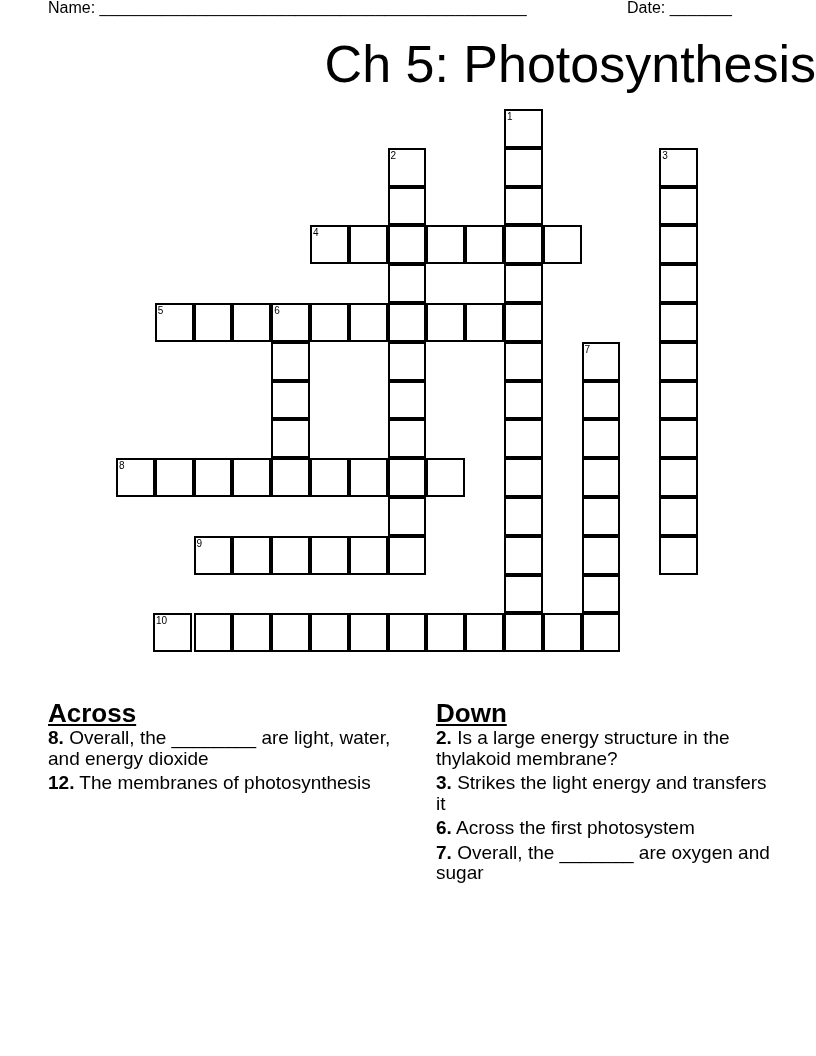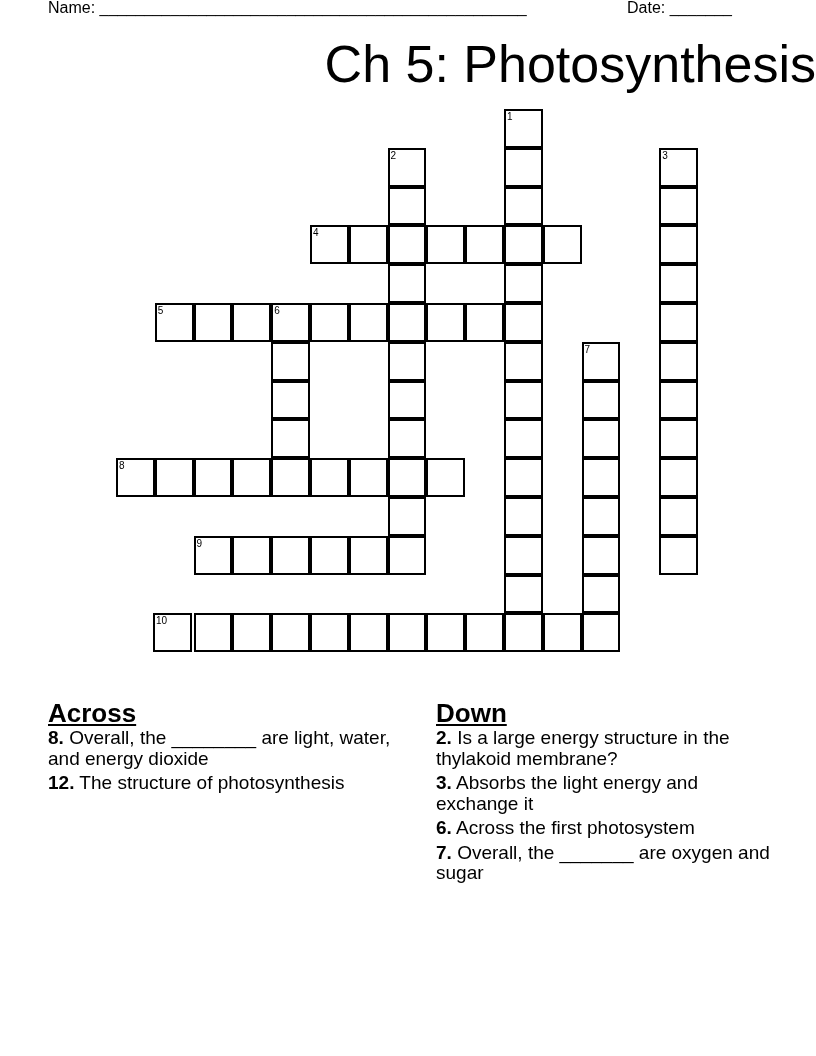--- a/index.html
+++ b/index.html
@@ -128,22 +128,22 @@
     <div class="cell" style="left: 349.8px; top: 614.4px;"></div>
     <div class="cell" style="left: 388.6px; top: 614.4px;"></div>
     <div class="cell" style="left: 427.4px; top: 614.4px;"></div>
     <div class="cell" style="left: 466.2px; top: 614.4px;"></div>
     <div class="cell" style="left: 543.8px; top: 614.4px;"></div>
   </div>
 
 <div class="clues clues-across">
   <h3>Across</h3>
   <div class="clue"><b>8.</b><span> Overall, the ________ are light, water, and energy dioxide</span></div>
-  <div class="clue"><b>12.</b><span> The structure of photosynthesis</span></div>
+  <div class="clue"><b>12.</b><span> The membranes of photosynthesis</span></div>
 </div>
 
 <div class="clues clues-down">
   <h3>Down</h3>
   <div class="clue"><b>2.</b><span> Is a large energy structure in the thylakoid membrane?</span></div>
-  <div class="clue"><b>3.</b><span> Absorbs the light energy and exchange it</span></div>
+  <div class="clue"><b>3.</b><span> Strikes the light energy and transfers it</span></div>
   <div class="clue"><b>6.</b><span> Across the first photosystem</span></div>
   <div class="clue"><b>7.</b><span> Overall, the _______ are oxygen and sugar</span></div>
 </div>
 
 </body></html>

